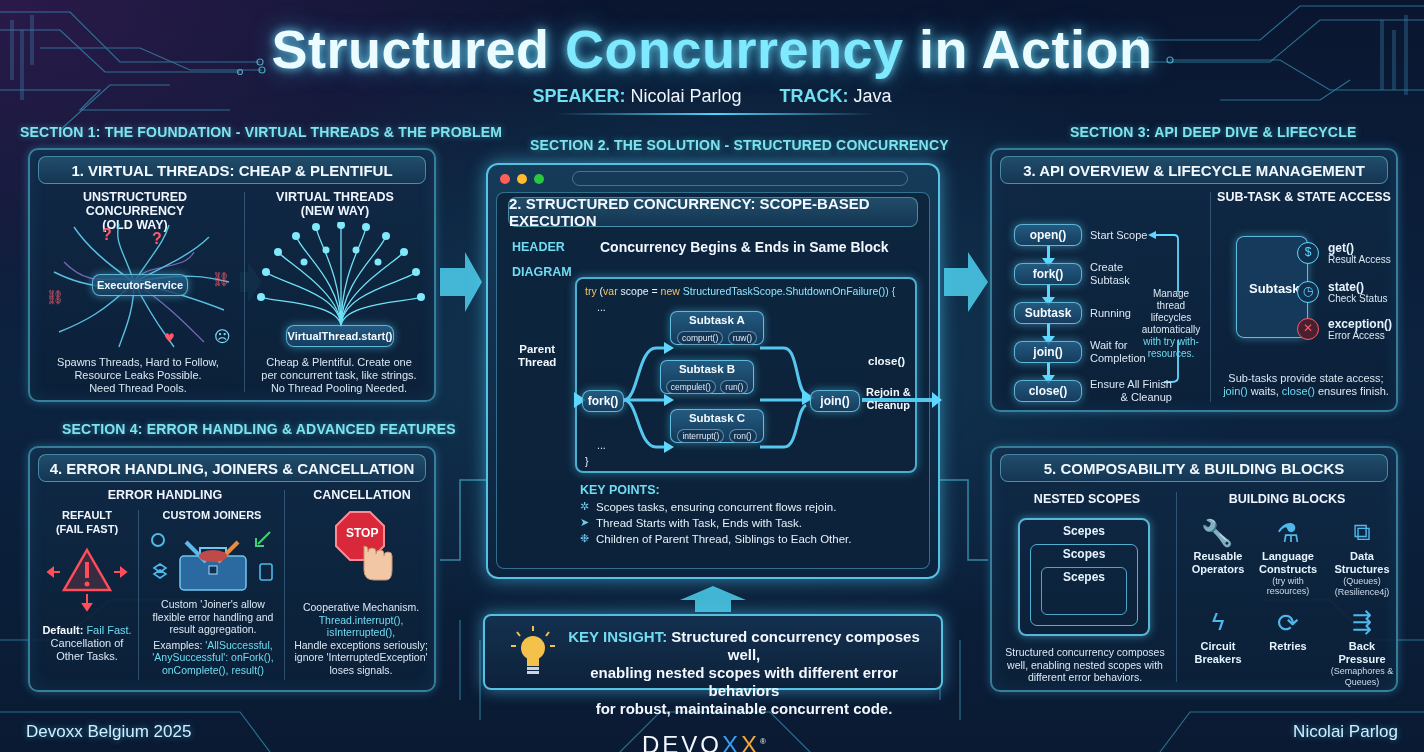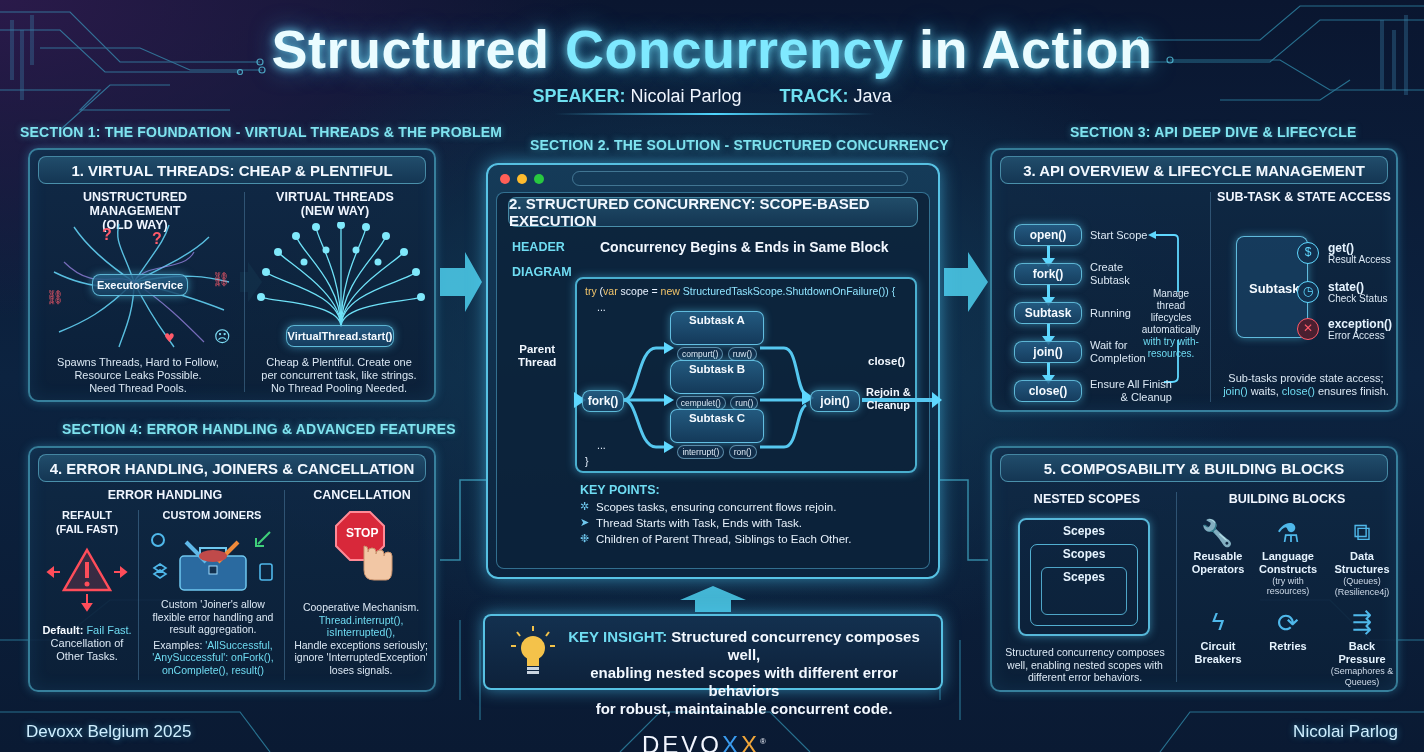--- a/index.html
+++ b/index.html
@@ -99,21 +99,21 @@
   .ty { color: #8fe4ff; }
 
   .subtask-box {
     position: absolute; width: 94px; height: 34px;
     border: 1.5px solid rgba(110,210,245,0.85); border-radius: 7px;
     background: linear-gradient(180deg, rgba(40,100,140,0.85), rgba(22,62,96,0.85));
     box-shadow: 0 0 8px rgba(90,210,250,0.45);
     text-align: center;
   }
   .subtask-box .nm { font-size: 11.5px; font-weight: bold; color: #f5faff; margin-top: 2px; }
-  .subtask-box .pills { margin-top: 17px; }
+  .subtask-box .pills { margin-top: 1px; }
 
   .key-points { position: absolute; left: 580px; top: 483px; }
   .kp-title { font-size: 12.5px; font-weight: bold; color: #6fdcf2; }
   .kp-item { font-size: 11.5px; color: #e6f0fa; margin-top: 3px; display: flex; align-items: center; }
   .kp-icon { color: #6fc8ef; width: 16px; font-size: 11px; }
 
   .insight {
     position: absolute; left: 483px; top: 614px; width: 460px; height: 76px;
     border: 2px solid rgba(100,220,255,0.85); border-radius: 8px;
     background: linear-gradient(180deg, rgba(20,50,80,0.95), rgba(14,34,60,0.95));
@@ -197,21 +197,21 @@
 <div class="sub-line"></div>
 
 <div class="section-label" style="left:20px; top:124px;">SECTION 1: THE FOUNDATION - VIRTUAL THREADS &amp; THE PROBLEM</div>
 <div class="section-label" style="left:530px; top:137px;">SECTION 2. THE SOLUTION - STRUCTURED CONCURRENCY</div>
 <div class="section-label" style="left:1070px; top:124px;">SECTION 3: API DEEP DIVE &amp; LIFECYCLE</div>
 <div class="section-label" style="left:62px; top:421px;">SECTION 4: ERROR HANDLING &amp; ADVANCED FEATURES</div>
 
 <div class="panel" style="left:28px; top:148px; width:408px; height:254px;">
   <div class="panel-head">1. VIRTUAL THREADS: CHEAP &amp; PLENTIFUL</div>
   <div class="col-title" style="left:10px; width:190px; top:40px;">
-    <div>UNSTRUCTURED MANAGEMENT</div>
+    <div>UNSTRUCTURED CONCURRENCY</div>
       <div>(OLD WAY)</div>
   </div>
   <div class="col-title" style="left:210px; width:190px; top:40px;">
     <div>VIRTUAL THREADS</div>
       <div>(NEW WAY)</div>
   </div>
   <div class="divider" style="left:214px; top:42px; height:200px;"></div>
 
   <svg class="abs" style="left:14px; top:72px;" width="190" height="130" viewBox="0 0 190 130">
     <g stroke="#62d0f2" stroke-width="1.4" fill="none" opacity="0.9">
@@ -341,21 +341,21 @@
   <div class="abs" style="left:380px; top:190px; font-size:11.5px; font-weight:bold; color:#f2f8ff;">close()</div>
   <div class="abs" style="left:378px; top:221px; font-size:11px; font-weight:bold; text-align:center; line-height:13px; color:#f2f8ff;">
     <div>Rejoin &amp;</div>
       <div>Cleanup</div>
   </div>
 
   <div class="subtask-box" style="left:182px; top:146px;">
     <div class="nm">Subtask A</div>
     <div class="pills"><span class="mini-pill">compurt()</span> <span class="mini-pill">ruw()</span></div>
   </div>
-  <div class="subtask-box" style="left:182px; top:195px;border-radius:10px;">
+  <div class="subtask-box" style="left:172px; top:195px;">
     <div class="nm">Subtask B</div>
     <div class="pills"><span class="mini-pill">cempulet()</span> <span class="mini-pill">run()</span></div>
   </div>
   <div class="subtask-box" style="left:182px; top:244px;">
     <div class="nm">Subtask C</div>
     <div class="pills"><span class="mini-pill">interrupt()</span> <span class="mini-pill">ron()</span></div>
   </div>
 </div>
 
 <div class="key-points">

